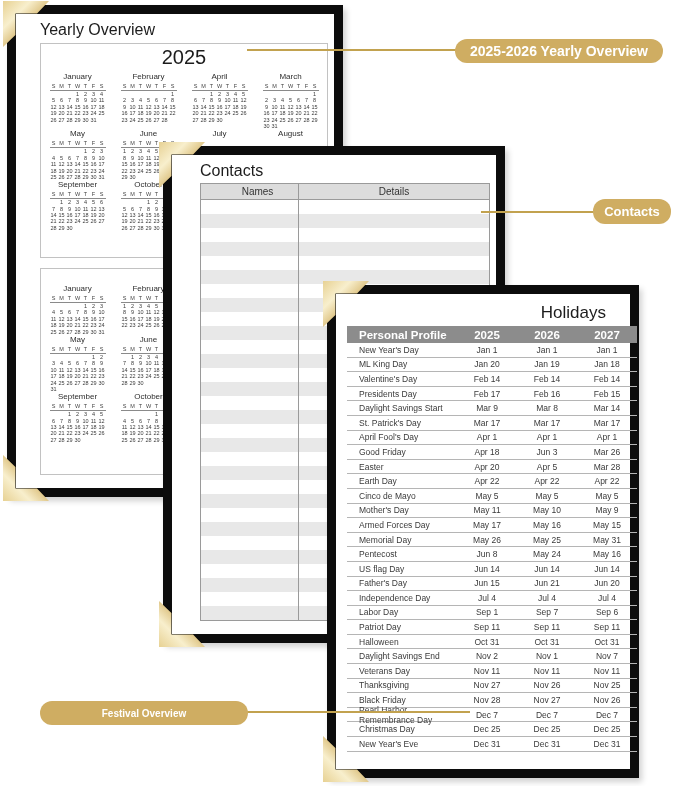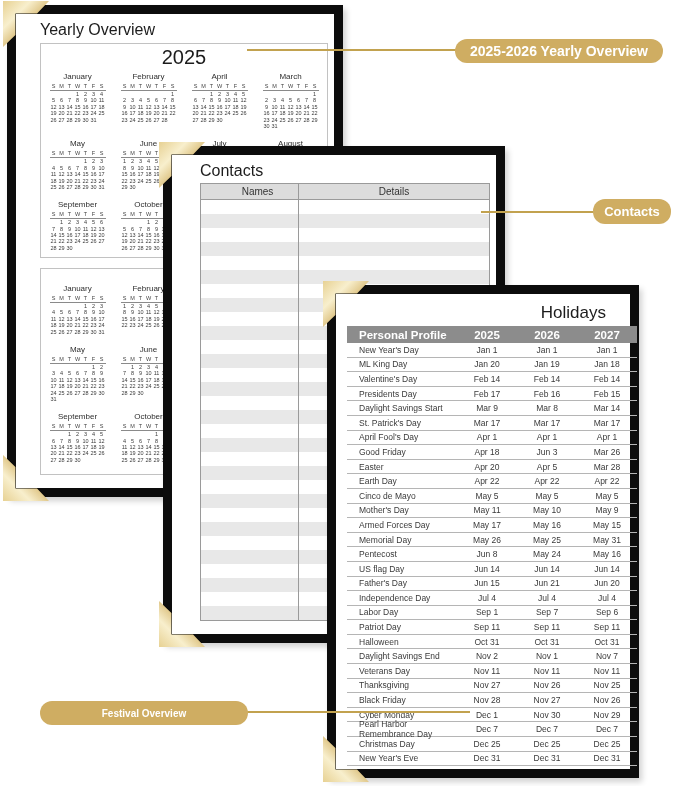--- a/index.html
+++ b/index.html
@@ -19,21 +19,21 @@
     clip-path:polygon(0 0,100% 0,74% 27%,27% 27%,27% 74%,0 100%);}
   .corner.tl{left:-13px;top:-13px;}
   .corner.bl{left:-13px;bottom:-13px;transform:scaleY(-1);}
 
   
   .p1-title{position:absolute;left:24px;top:7px;font-size:16px;color:#1c1c1c;}
   .calbox{position:absolute;left:24px;border:1px solid #c2c2c2;box-sizing:border-box;background:#fff;}
   .box1{top:29px;width:288px;height:215px;}
   .box2{top:254px;width:288px;height:207px;padding-top:15px;}
   .year-label{text-align:center;font-size:20px;color:#1c1c1c;margin:2px 0 3px;}
-  .months{display:grid;grid-template-columns:repeat(4,71px);row-gap:10px;justify-content:center;}
+  .months{display:grid;grid-template-columns:repeat(4,71px);justify-content:center;}
   .months-2 .month:nth-child(2n+1){grid-column:1;}
   .months-2 .month:nth-child(2n){grid-column:2;}
   .month{width:71px;}
   .m-name{font-size:8px;height:10px;line-height:10px;text-align:center;color:#2e2e2e;margin-bottom:1px;}
   .m-grid{display:grid;grid-template-columns:repeat(7,8px);justify-content:center;}
   .dow{font-size:5.5px;height:7px;line-height:7px;text-align:center;color:#444;border-bottom:0.7px solid #8a8a8a;}
   .day{font-size:5.5px;height:6.4px;line-height:6.4px;text-align:center;color:#3a3a3a;}
 
   
   .p2-title{position:absolute;left:28px;top:7px;font-size:16px;color:#1c1c1c;}
@@ -1048,26 +1048,20 @@
             <div class="h-col">Nov 26</div>
             <div class="h-col">Nov 25</div>
           </div>
           <div class="h-row">
             <div class="h-name">Black Friday</div>
             <div class="h-col">Nov 28</div>
             <div class="h-col">Nov 27</div>
             <div class="h-col">Nov 26</div>
           </div>
           <div class="h-row">
-            <div class="h-name">Cyber Monday</div>
-            <div class="h-col">Dec 1</div>
-            <div class="h-col">Nov 30</div>
-            <div class="h-col">Nov 29</div>
-          </div>
-          <div class="h-row">
             <div class="h-name">Pearl Harbor Remembrance Day</div>
             <div class="h-col">Dec 7</div>
             <div class="h-col">Dec 7</div>
             <div class="h-col">Dec 7</div>
           </div>
           <div class="h-row">
             <div class="h-name">Christmas Day</div>
             <div class="h-col">Dec 25</div>
             <div class="h-col">Dec 25</div>
             <div class="h-col">Dec 25</div>

